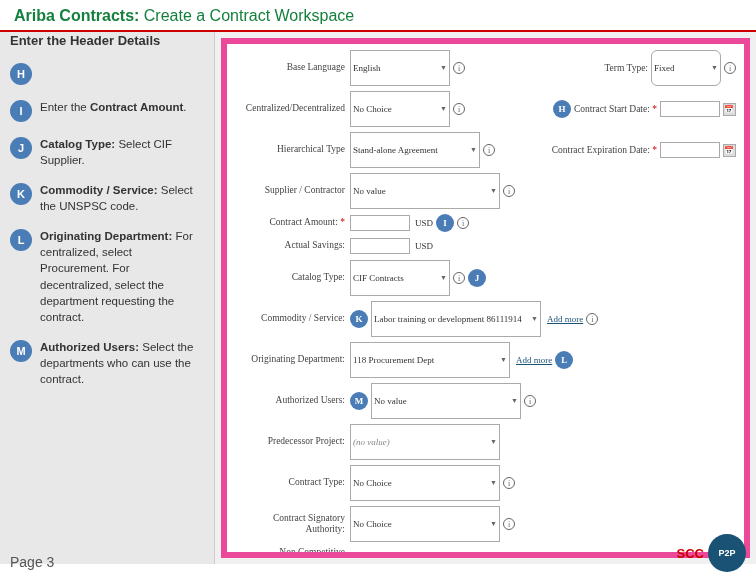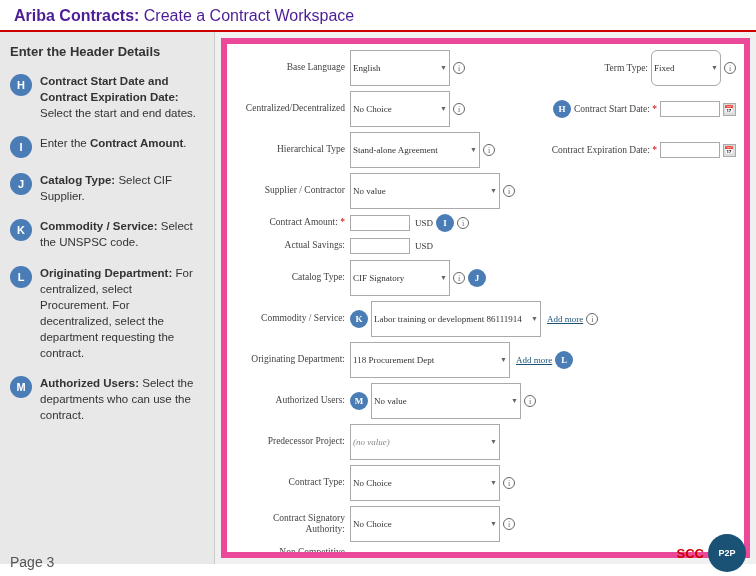--- a/index.html
+++ b/index.html
@@ -16,21 +16,21 @@
     .main-layout {
       display: flex;
       height: calc(576px - 44px);
     }
 
     
     .sidebar {
       width: 215px;
       min-width: 215px;
       background: #e8e8e8;
-      padding: 12px 10px 10px 10px;
+      padding: 1px 10px 10px 10px;
       overflow-y: auto;
       border-right: 1px solid #ccc;
     }
     .sidebar-title {
       font-size: 13px;
       font-weight: bold;
       color: #333;
       margin-bottom: 12px;
       line-height: 1.3;
     }
@@ -263,36 +263,32 @@
       gap: 3px;
       font-size: 9.5px;
     }
     .fl { font-size: 9.5px; color: #444; white-space: nowrap; }
     .fl .req { color: #c00; }
   </style>
 </head>
 <body>
 
 <div style="background:#fff;padding:7px 14px 5px 14px;border-bottom:2px solid #c00;">
-  <h1 style="font-size:16px;font-weight:normal;color:#4c1d95;">
+  <h1 style="font-size:16px;font-weight:normal;color:#15803d;">
     <span style="font-weight:bold;">Ariba Contracts:</span><span> Create a Contract Workspace</span>
   </h1>
 </div>
 
 <div class="main-layout">
 
   <div class="sidebar">
     <div class="sidebar-title">Enter the Header Details</div>
 
     <div class="sidebar-item">
       <div class="badge">H</div>
-      <div class="sidebar-item-text">
-        <span class="label-bold">Contract Start Date and Contract Expiration Date:</span>
-        <span> Select the start and end dates.</span>
-      </div>
     </div>
 
     <div class="sidebar-item">
       <div class="badge">I</div>
       <div class="sidebar-item-text">
         <span>Enter the </span><span class="label-bold">Contract Amount</span><span>.</span>
       </div>
     </div>
 
     <div class="sidebar-item">
@@ -414,21 +410,21 @@
         <div class="form-control">
           <div class="input-box input-sm"></div>
           <span class="usd-label">USD</span>
         </div>
       </div>
 
       <div class="form-row">
         <div class="form-label">Catalog Type:</div>
         <div class="form-control">
           <div class="select-box select-md">
-            <span>CIF Signatory</span>
+            <span>CIF Contracts</span>
             <span class="caret">▼</span>
           </div>
           <div class="info-icon">i</div>
           <div style="background:#4a7cb5;color:#fff;width:18px;height:18px;border-radius:50%;font-size:9px;font-weight:bold;display:inline-flex;align-items:center;justify-content:center;">J</div>
         </div>
       </div>
 
       <div class="form-row">
         <div class="form-label">Commodity / Service:</div>
         <div class="form-control">

